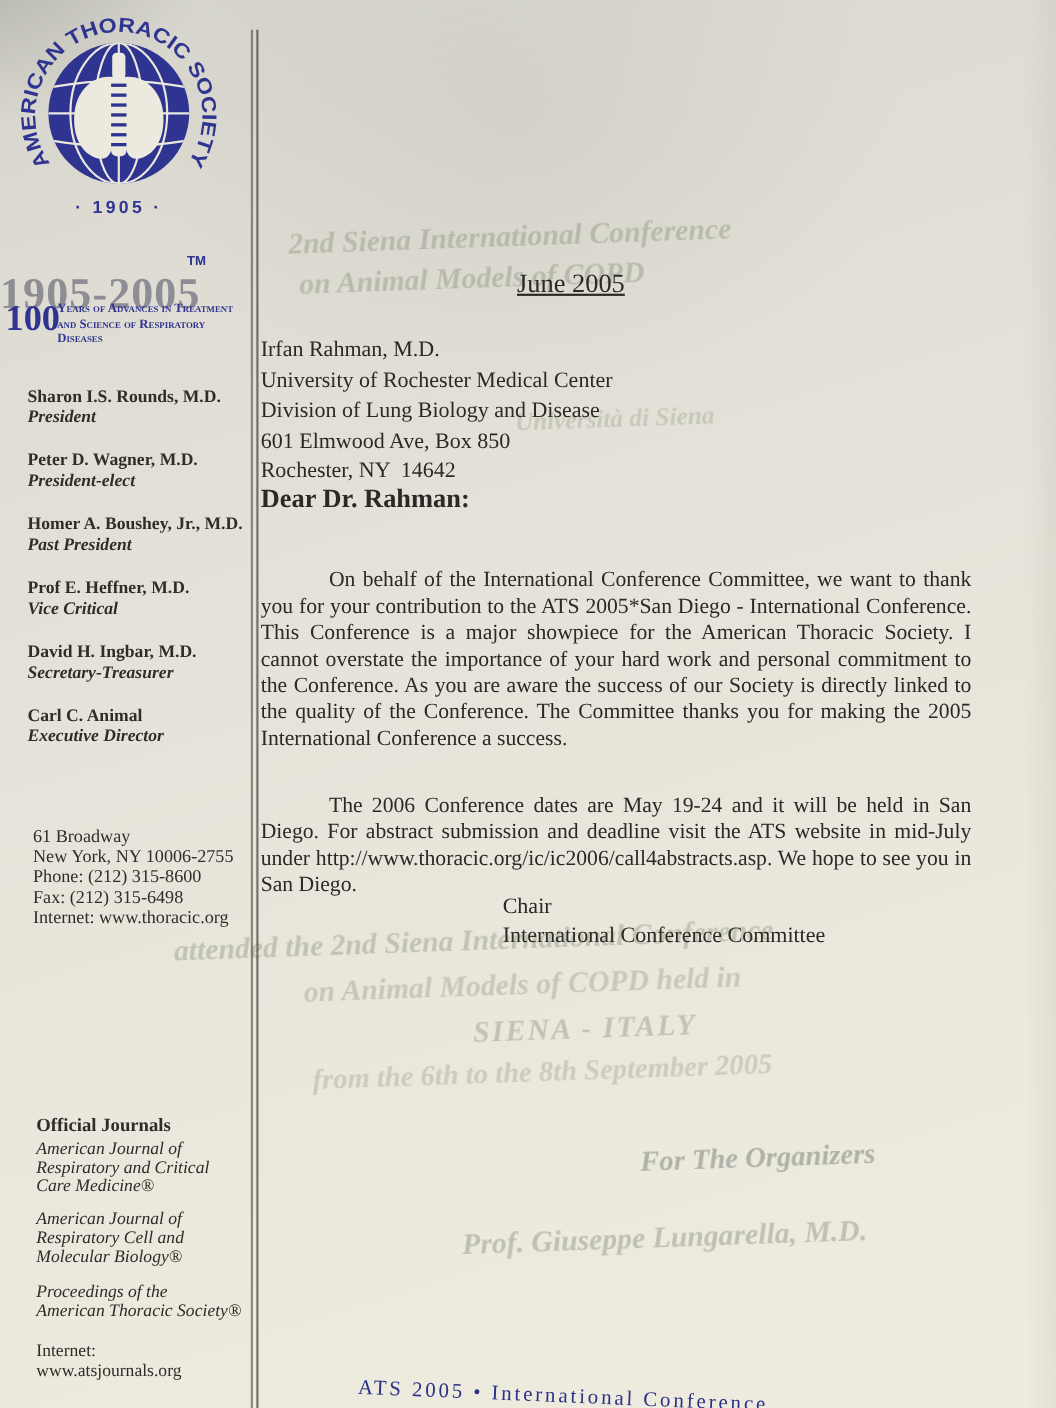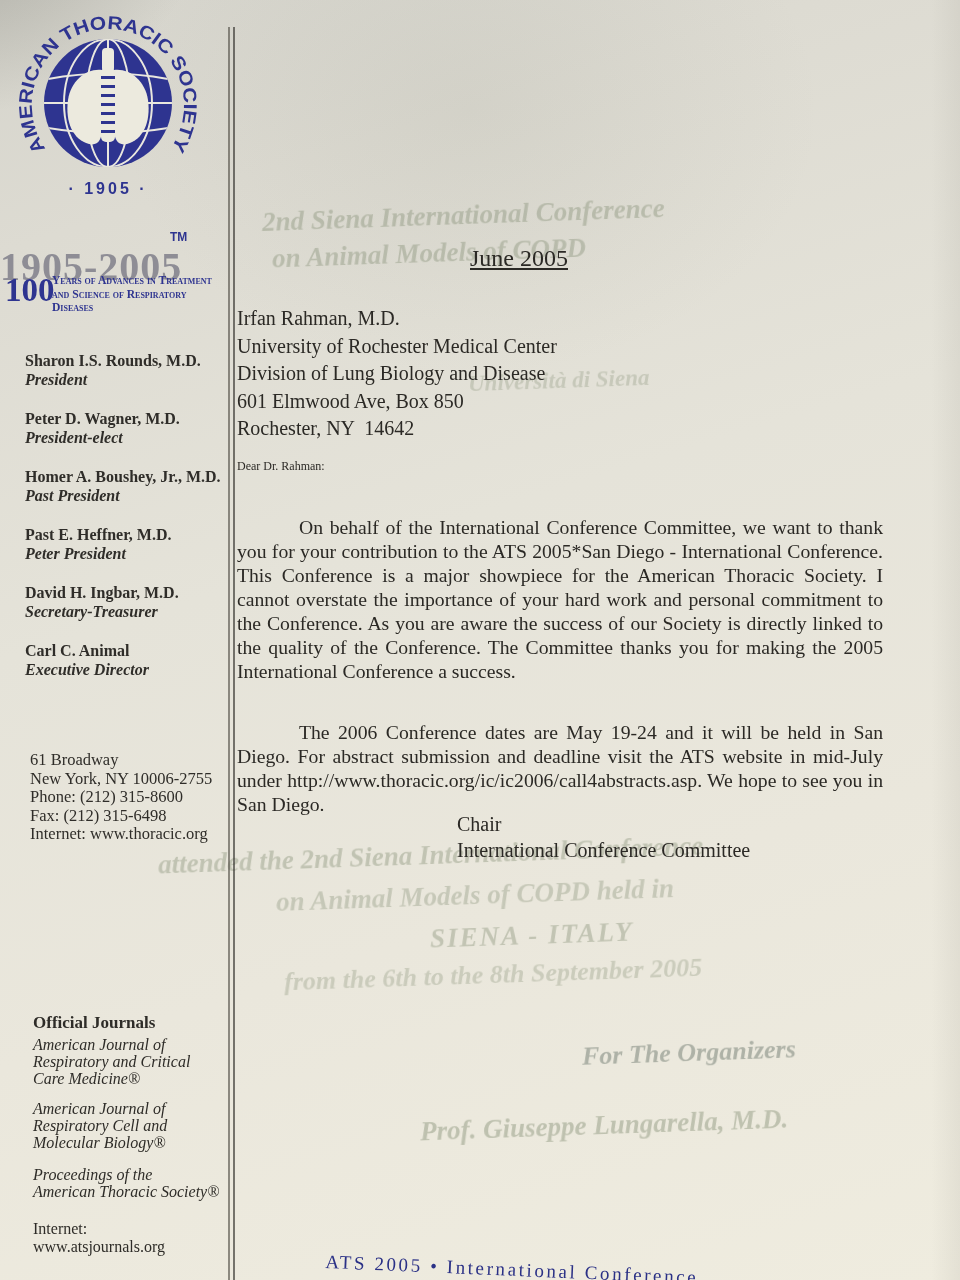--- a/index.html
+++ b/index.html
@@ -48,21 +48,21 @@
   .g5{left:158px;top:840px;font-size:27px;opacity:.34;}
   .g6{left:276px;top:880px;font-size:27px;opacity:.30;}
   .g7{left:430px;top:920px;font-size:27px;letter-spacing:2px;opacity:.34;}
   .g8{left:284px;top:960px;font-size:26px;opacity:.27;}
   .g9{left:582px;top:1038px;font-size:26px;color:rgba(100,112,102,1);opacity:.45;}
   .g10{left:420px;top:1110px;font-size:27px;opacity:.38;}
   
   .dateline{position:absolute;left:470px;top:245px;font-size:24px;text-decoration:underline;}
   .recipient{position:absolute;left:237px;top:305px;font-size:20px;line-height:27.5px;}
   .recipient span{display:block;white-space:pre-wrap;}
-  .salutation{position:absolute;left:237px;top:459px;font-size:12px;}
+  .salutation{position:absolute;left:237px;top:441px;font-size:24px;font-weight:bold;}
   .para{position:absolute;left:237px;width:646px;font-size:19.7px;line-height:24px;
     text-align:justify;text-indent:62px;}
   .para1{top:495px;} .para2{top:700px;}
   .signature{position:absolute;left:457px;top:811px;font-size:20px;line-height:26px;}
   .signature span{display:block;}
   .footer{position:absolute;left:326px;top:1251px;font-size:19px;letter-spacing:2.6px;
     color:#2b3186;white-space:nowrap;transform:rotate(2.4deg);transform-origin:left top;}
 </style>
 </head>
 <body>
@@ -139,22 +139,22 @@
       </div>
       <div class="officer">
         <div>Peter D. Wagner, M.D.</div>
         <div class="role">President-elect</div>
       </div>
       <div class="officer">
         <div>Homer A. Boushey, Jr., M.D.</div>
         <div class="role">Past President</div>
       </div>
       <div class="officer">
-        <div>Past E. Heffner, M.D.</div>
-        <div class="role">Peter President</div>
+        <div>Prof E. Heffner, M.D.</div>
+        <div class="role">Vice Critical</div>
       </div>
       <div class="officer">
         <div>David H. Ingbar, M.D.</div>
         <div class="role">Secretary-Treasurer</div>
       </div>
       <div class="officer">
         <div>Carl C. Animal</div>
         <div class="role">Executive Director</div>
       </div>
     </div>

